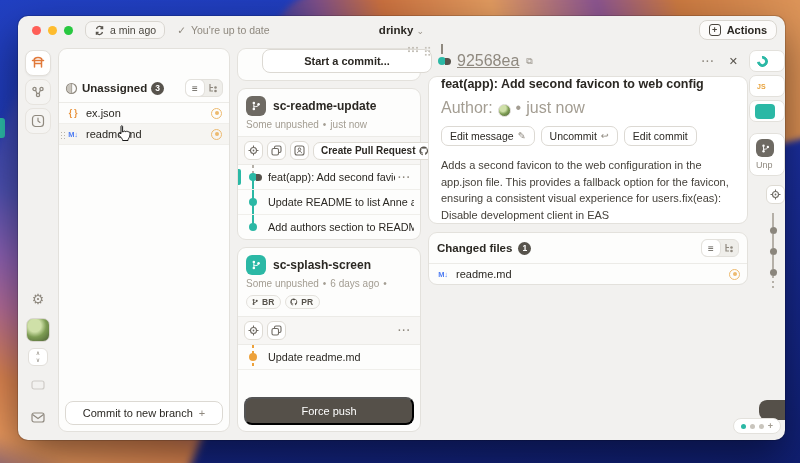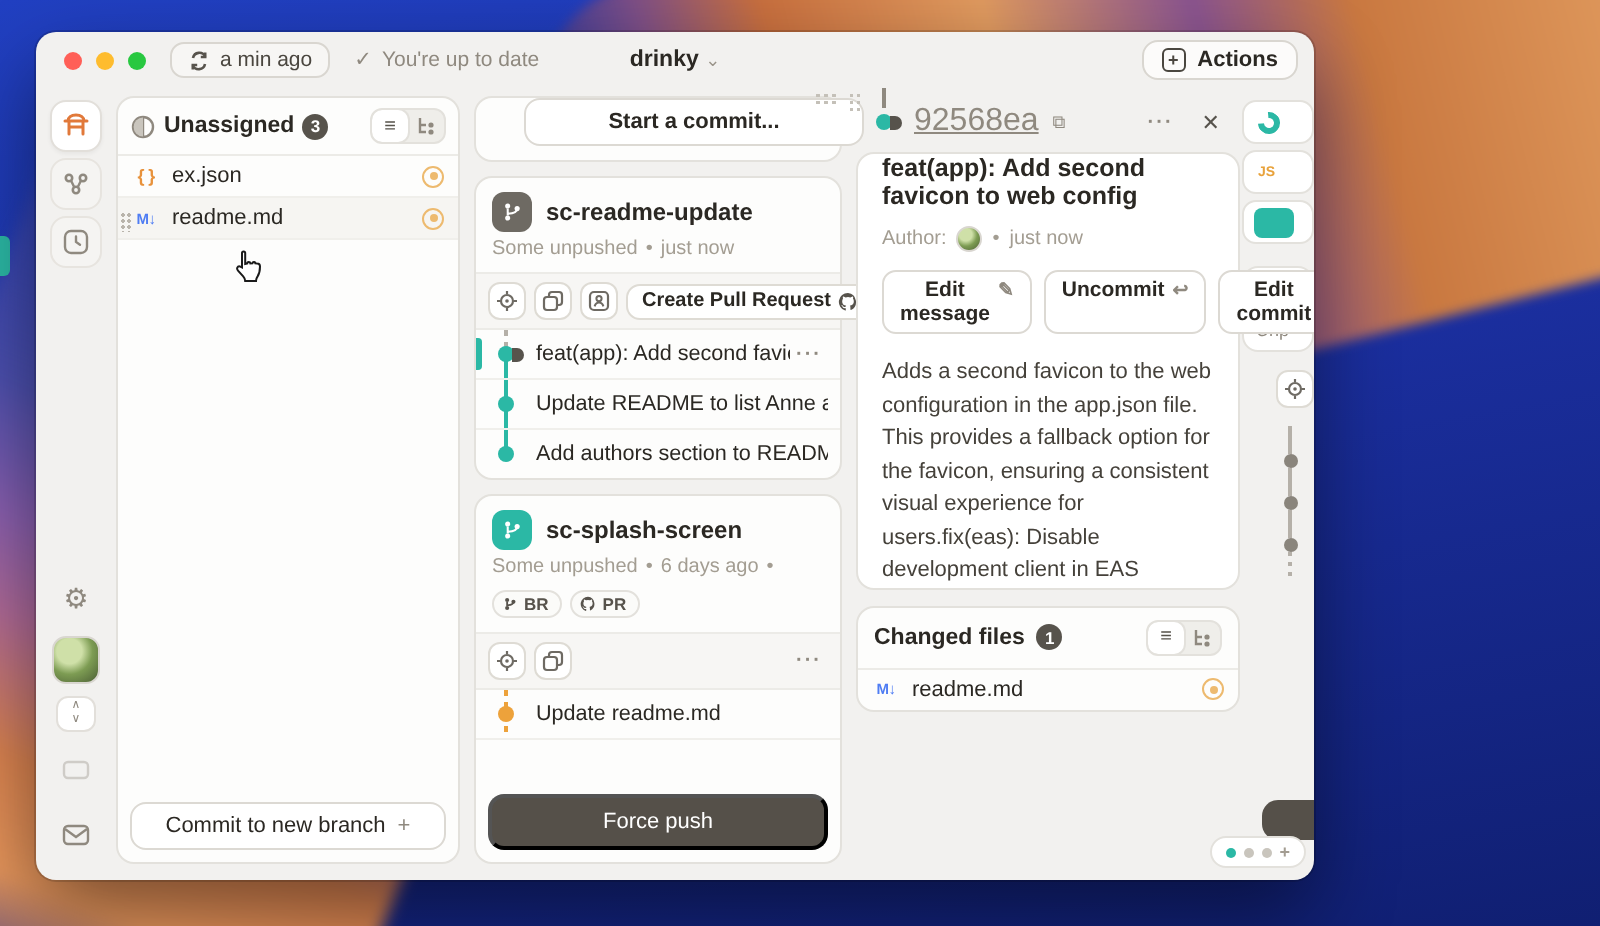--- a/index.html
+++ b/index.html
@@ -10,21 +10,21 @@
   .desktop { position:absolute; inset:0; background:linear-gradient(170deg,#2140c2 0%,#1b2fa0 45%,#101f72 100%); overflow:hidden; }
   .wp-orange { position:absolute; top:-70px; right:-80px; width:600px; height:260px; transform:rotate(-14deg);
     background:linear-gradient(90deg,#27359f 0%,#7e4f86 10%,#c86f3e 20%,#e09a5f 38%,#8a5490 55%,#c97840 68%,#e8a668 100%);
     filter:blur(3px); border-radius:60px; }
   .wp-stripes { position:absolute; left:-60px; bottom:-80px; width:300px; height:460px; transform:rotate(22deg);
     background:linear-gradient(180deg,rgba(0,0,0,0) 0%,#4b4fae 32%,#8a5fae 46%,#b06a96 56%,#d9824f 70%,#e8975c 82%,#1c2a8e 97%);
     filter:blur(4px); }
   .edge-tab { position:absolute; left:0; top:118px; width:5px; height:20px; background:#2bb8a5; border-radius:0 3px 3px 0; }
 
   
-  .window { position:absolute; left:18px; top:16px; width:639px; height:424px; background:#f2f1ef;
+  .window { position:absolute; left:18px; top:16px; width:767px; height:424px; background:#f2f1ef;
     border-radius:10px; box-shadow:0 18px 40px rgba(0,0,0,.45), 0 0 0 1px rgba(0,0,0,.15); overflow:hidden; }
 
   .titlebar { height:28px; display:flex; align-items:center; padding:0 8px 0 14px; position:relative; }
   .lights { display:flex; gap:7px; margin-right:12px; }
   .light { width:9px; height:9px; border-radius:50%; }
   .l-red{background:#ff5f57;} .l-yellow{background:#febc2e;} .l-green{background:#28c840;}
   .pill-btn { display:inline-flex; align-items:center; gap:5px; border:1px solid #d9d6d0; border-radius:7px;
     background:#f7f6f4; padding:2px 8px; font-size:10.5px; color:#4a463f; cursor:default; }
   .sync-status { margin-left:12px; font-size:10.5px; color:#8f897f; display:flex; align-items:center; gap:5px; }
   .win-title { position:absolute; left:0; right:0; text-align:center; font-size:11.5px; font-weight:bold; color:#2b2823; pointer-events:none; }
@@ -46,21 +46,21 @@
     background:radial-gradient(circle at 35% 30%,#cfe0a8 0 30%,#7d9c53 55%,#4c5f35 100%); }
   .chev-stack { width:20px; height:18px; background:#fff; border:1px solid #e2dfda; border-radius:6px;
     display:flex; flex-direction:column; align-items:center; justify-content:center; font-size:6px; color:#8f897f; line-height:1.1; }
   .ghost-icon { opacity:.35; }
 
   
   .panel { background:#fdfdfc; border:1px solid #e3e1dc; border-radius:9px; overflow:hidden; }
 
   
   .unassigned { width:172px; margin-right:7px; display:flex; flex-direction:column; }
-  .un-header { display:flex; align-items:center; gap:4px; padding:5px 6px; border-bottom:1px solid #ecebe7; }
+  .un-header { display:flex; align-items:center; gap:4px; padding:5px 6px; border-bottom:1px solid #ecebe7;margin-top:25px; }
   .un-title { font-size:11.5px; font-weight:bold; color:#2b2823; }
   .count-badge { min-width:13px; height:13px; border-radius:7px; background:#57534c; color:#fff; font-size:8.5px;
     display:inline-flex; align-items:center; justify-content:center; padding:0 3px; font-weight:bold; }
   .seg-toggle { margin-left:auto; display:flex; border:1px solid #e3e1dc; border-radius:6px; background:#efeeea; overflow:hidden; }
   .seg { width:18px; height:16px; display:flex; align-items:center; justify-content:center; color:#8f897f; font-size:10px; }
   .seg.active { background:#fff; color:#57534c; border-radius:5px; box-shadow:0 0 0 1px #e3e1dc; }
   .file-row { display:flex; align-items:center; gap:6px; padding:4px 7px; border-bottom:1px solid #f0efeb; font-size:11px; color:#2b2823; position:relative; }
   .file-row.hover { background:#f6f5f2; }
   .drag-grip { position:absolute; left:1px; top:7px; width:6px; height:10px;
     background-image:radial-gradient(circle,#b9b4ab 0.8px,transparent 0.9px); background-size:3px 3px; }
@@ -119,26 +119,26 @@
     background-image:radial-gradient(circle,#c4c0b8 0.9px,transparent 1px); background-size:3.5px 3.5px; }
   .det-head { display:flex; align-items:center; gap:7px; padding:4px 6px 6px 4px; position:relative; }
   .det-rail { position:absolute; left:13px; top:-4px; height:10px; width:1.5px; background:#8f897f; }
   .det-dot { position:relative; width:8px; height:8px; border-radius:50%; background:#2bb8a5; margin-left:6px; flex:none; }
   .det-dot::after { content:""; position:absolute; left:7px; top:0.5px; width:6px; height:7px; background:#57534c; border-radius:0 4px 4px 0; }
   .hash-link { font-size:16px; color:#8f897f; text-decoration:underline; margin-left:4px; }
   .det-head .spacer { flex:1; }
   .close-x { color:#57534c; font-size:11px; padding:0 4px; }
   .commit-card { background:#fff; border:1px solid #e3e1dc; border-radius:9px; padding:0 12px; }
   .cc-title { font-size:12.5px; font-weight:bold; color:#2b2823; margin-bottom:8px; }
-  .cc-author { display:flex; align-items:center; gap:5px; font-size:10px; color:#a39d92; margin-bottom:9px; }
+  .cc-author { display:flex; align-items:flex-end; gap:5px; font-size:16px; color:#a39d92; margin-bottom:9px; }
   .cc-avatar { width:13px; height:13px; border-radius:50%; border:1px solid #d9d6d0;
     background:radial-gradient(circle at 35% 30%,#cfe0a8 0 30%,#7d9c53 55%,#4c5f35 100%); }
   .cc-btns { display:flex; gap:6px; margin-bottom:11px; }
   .cc-btn { border:1px solid #dcd9d3; border-radius:7px; background:#fff; padding:3px 8px; font-size:10.5px;
-    font-weight:bold; color:#2b2823; display:inline-flex; align-items:flex-start; gap:4px; }
+    font-weight:normal; color:#2b2823; display:inline-flex; align-items:flex-start; gap:4px; }
   .cc-body { font-size:11px; color:#45413a; line-height:1.5; }
   .cf-card { margin-top:8px; background:#fdfdfc; border:1px solid #e3e1dc; border-radius:9px; overflow:hidden; }
   .cf-head { display:flex; align-items:center; gap:6px; padding:6px 8px; border-bottom:1px solid #ecebe7; }
   .cf-title { font-size:11.5px; font-weight:bold; color:#2b2823; }
 
   
   .peek { width:30px; display:flex; flex-direction:column; align-items:flex-end; gap:3px; padding-top:2px; }
   .peek-chip { width:36px; height:22px; background:#fff; border:1px solid #e3e1dc; border-radius:7px;
     display:flex; align-items:center; padding-left:7px; font-size:7px; font-weight:bold; }
   .swirl { width:11px; height:11px; border-radius:50%; border:3px solid #2bb8a5; border-left-color:transparent; transform:rotate(40deg); }

